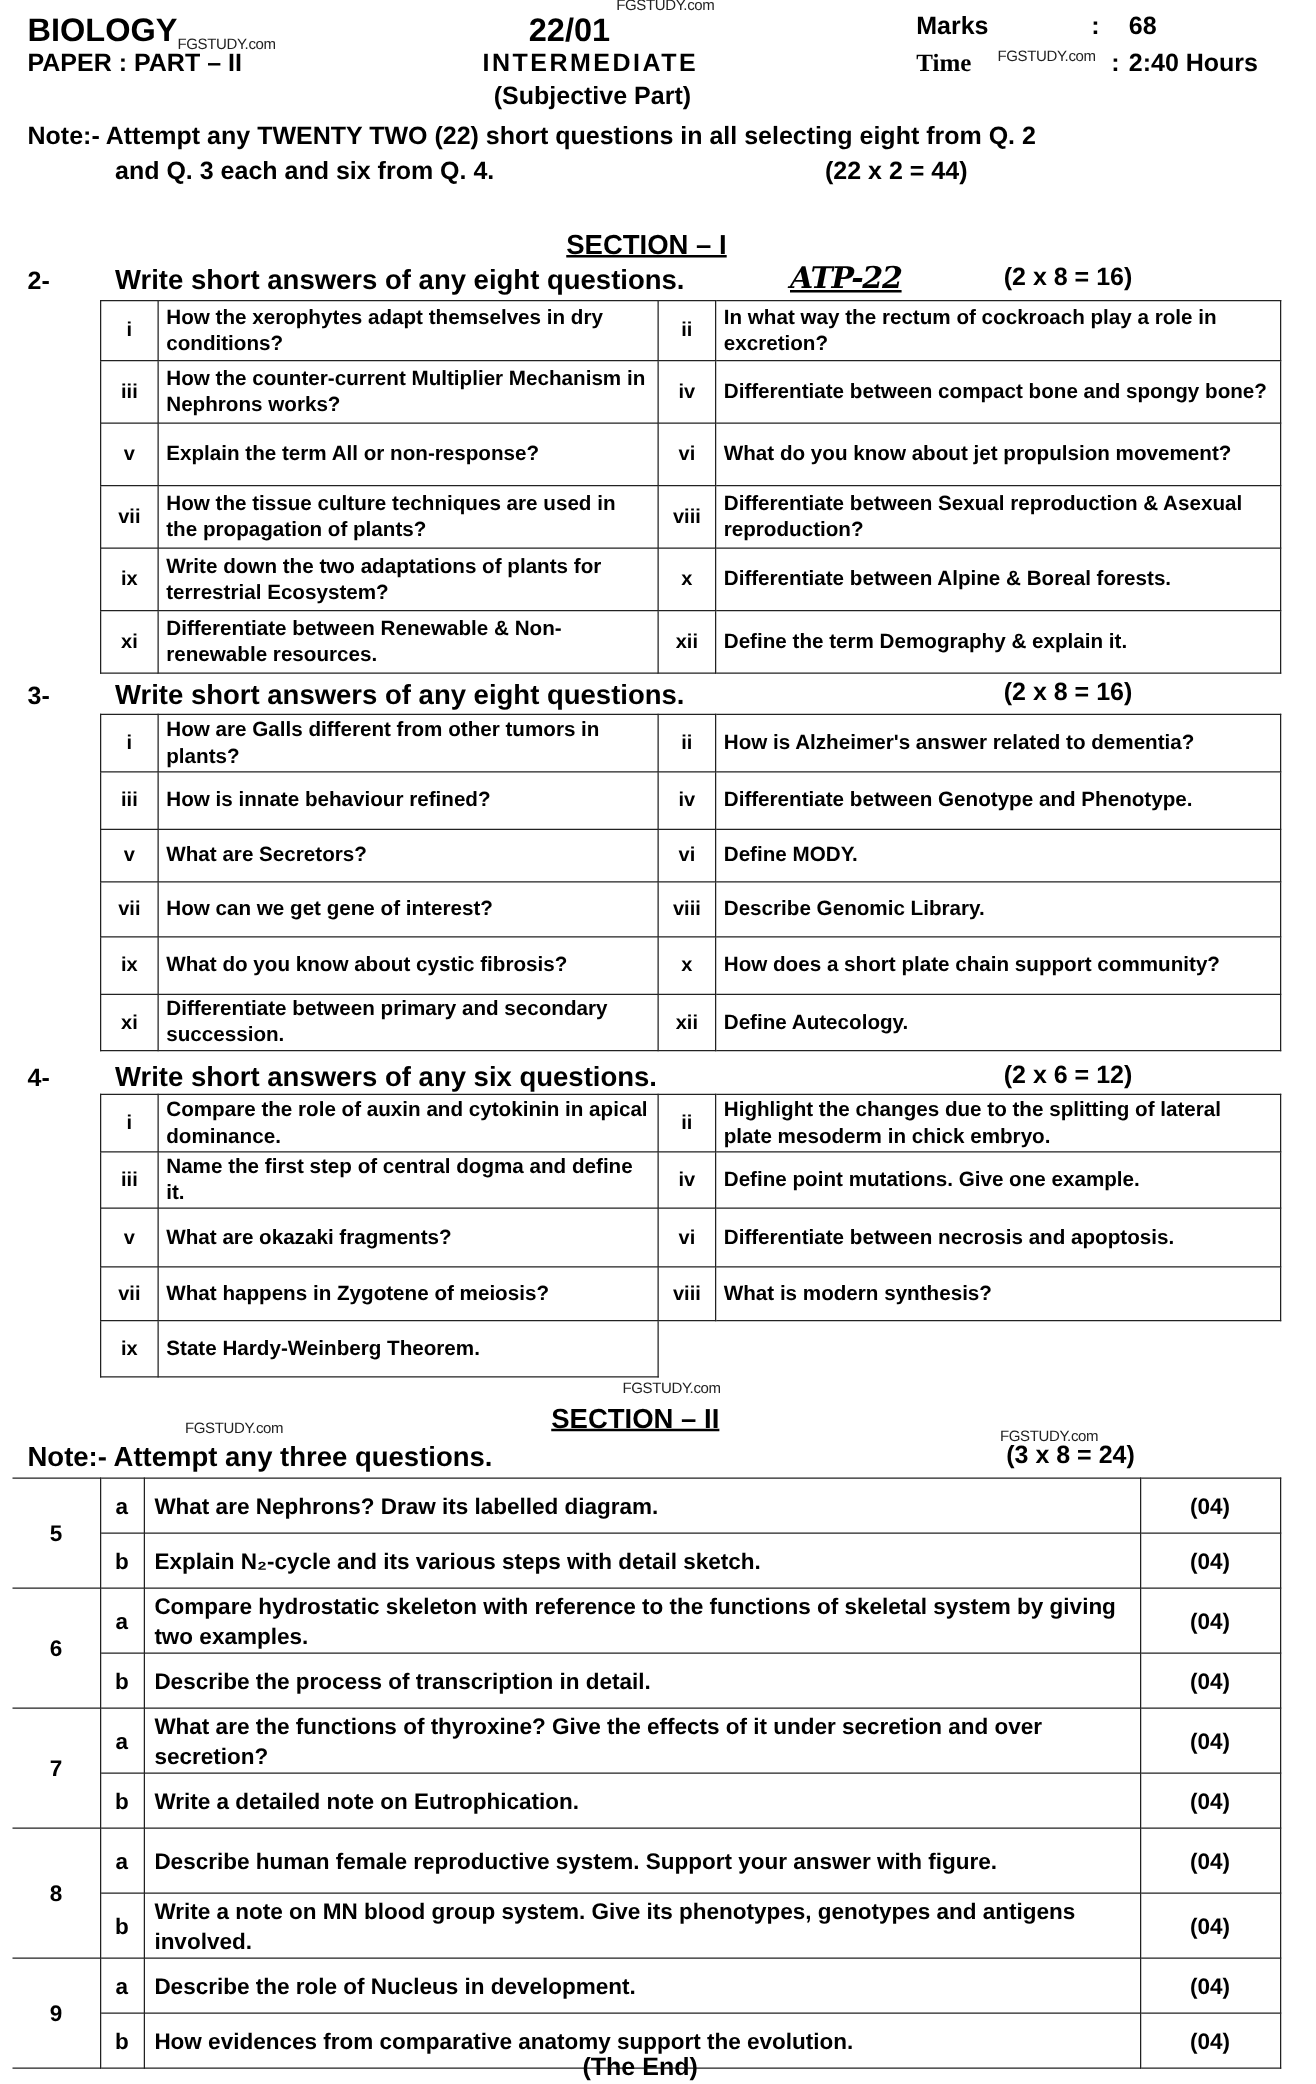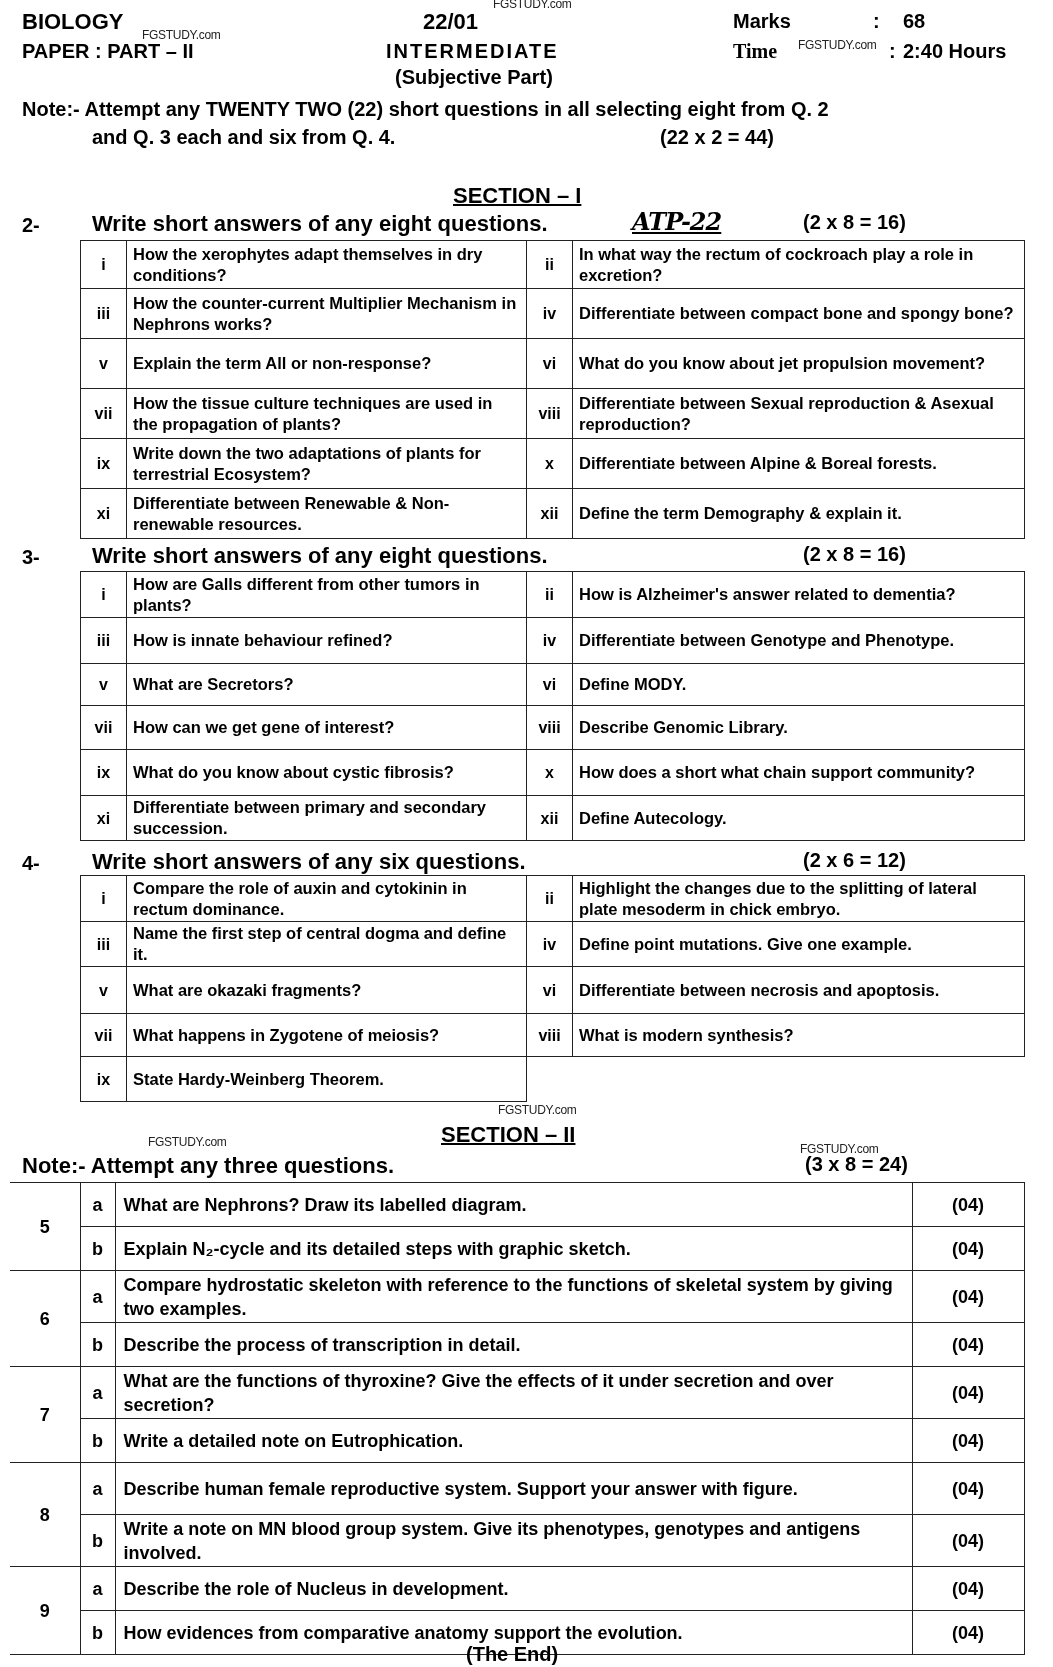--- a/index.html
+++ b/index.html
@@ -2,21 +2,21 @@
 <html><head>
 <meta charset="utf-8">
 <style>
   * { box-sizing: border-box; margin: 0; padding: 0; }
   html, body { width: 1053px; height: 1667px; background: #ffffff; overflow: hidden; }
   body { font-family: "Liberation Sans", "DejaVu Sans", sans-serif; color: #000; font-weight: bold; position: relative; }
 
   .abs { position: absolute; }
   .wm { font-weight: normal; font-size: 12px; color: #222; letter-spacing: -0.3px; }
 
-  .hdr-big { font-size: 22px; }
+  .hdr-big { font-size: 26px; }
   .hdr-med { font-size: 20px; }
   .note { font-size: 20px; }
 
   .sec-title { font-size: 22px; text-decoration: underline; text-decoration-thickness: 2px; }
   .q-num { font-size: 20px; }
   .q-instr { font-size: 22px; }
   .q-marks { font-size: 20px; }
 
   table.sq { position: absolute; border-collapse: collapse; table-layout: fixed; }
   table.sq td { border: 1.5px solid #222; font-size: 16.5px; line-height: 21px; vertical-align: middle; padding: 0 6px; }
@@ -143,21 +143,21 @@
     <tr style="height:44px">
       <td class="rn">vii</td>
       <td>How can we get gene of interest?</td>
       <td class="rn">viii</td>
       <td>Describe Genomic Library.</td>
     </tr>
     <tr style="height:46px">
       <td class="rn">ix</td>
       <td>What do you know about cystic fibrosis?</td>
       <td class="rn">x</td>
-      <td>How does a short what chain support community?</td>
+      <td>How does a short plate chain support community?</td>
     </tr>
     <tr style="height:45px">
       <td class="rn">xi</td>
       <td>Differentiate between primary and secondary succession.</td>
       <td class="rn">xii</td>
       <td>Define Autecology.</td>
     </tr>
   </tbody>
 </table>
 
@@ -168,21 +168,21 @@
 <table class="sq" style="left:80px; top:875px; width:944px;">
   <colgroup>
       <col style="width:46px">
       <col style="width:400px">
       <col style="width:46px">
       <col style="width:452px">
     </colgroup>
   <tbody>
     <tr style="height:46px">
       <td class="rn">i</td>
-      <td>Compare the role of auxin and cytokinin in rectum dominance.</td>
+      <td>Compare the role of auxin and cytokinin in apical dominance.</td>
       <td class="rn">ii</td>
       <td>Highlight the changes due to the splitting of lateral plate mesoderm in chick embryo.</td>
     </tr>
     <tr style="height:45px">
       <td class="rn">iii</td>
       <td>Name the first step of central dogma and define it.</td>
       <td class="rn">iv</td>
       <td>Define point mutations. Give one example.</td>
     </tr>
     <tr style="height:47px">
@@ -223,21 +223,21 @@
   <tbody>
 
     <tr style="height:44px">
       <td class="num" rowspan="2">5</td>
       <td class="part">a</td>
       <td>What are Nephrons? Draw its labelled diagram.</td>
       <td class="mk">(04)</td>
     </tr>
     <tr style="height:44px">
       <td class="part">b</td>
-      <td>Explain N₂-cycle and its detailed steps with graphic sketch.</td>
+      <td>Explain N₂-cycle and its various steps with detail sketch.</td>
       <td class="mk">(04)</td>
     </tr>
 
     <tr style="height:52px">
       <td class="num" rowspan="2">6</td>
       <td class="part">a</td>
       <td>Compare hydrostatic skeleton with reference to the functions of skeletal system by giving two examples.</td>
       <td class="mk">(04)</td>
     </tr>
     <tr style="height:44px">

